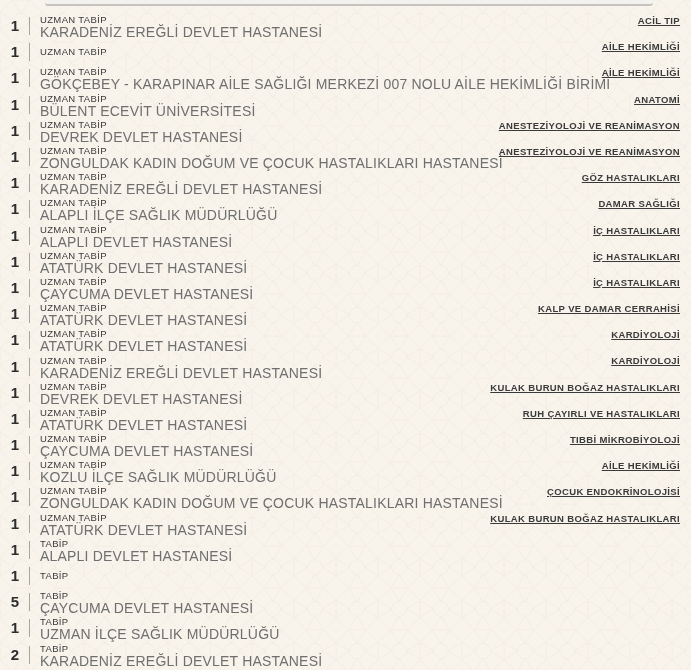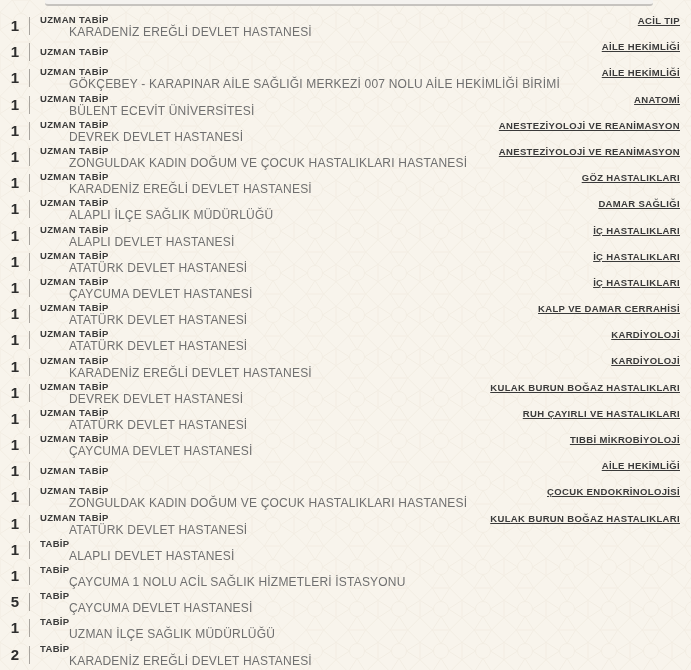--- a/index.html
+++ b/index.html
@@ -41,26 +41,26 @@
   .vdiv{
     flex:none;width:1px;height:18px;margin-left:10px;
     background:var(--divider);
   }
   .info{
     margin-left:10px;
     display:flex;flex-direction:column;justify-content:center;
     min-width:0;
   }
   .title{
-    font-size:9.5px;font-weight:bold;letter-spacing:.35px;
+    font-size:9.5px;font-weight:normal;letter-spacing:.35px;
     color:var(--ink);line-height:12px;white-space:nowrap;
   }
   .institution{
-    font-size:12px;letter-spacing:.2px;
-    color:var(--muted);line-height:12px;white-space:nowrap;margin-left:29px;
+    font-size:14px;letter-spacing:.2px;
+    color:var(--muted);line-height:12px;white-space:nowrap;
   }
   .specialty{
     margin-left:auto;align-self:flex-start;margin-top:2px;
     font-size:9.5px;font-weight:bold;letter-spacing:.35px;
     color:var(--ink);line-height:12px;white-space:nowrap;text-decoration:underline;
   }
 </style>
 </head>
 <body>
 
@@ -247,20 +247,21 @@
       <div class="institution">ÇAYCUMA DEVLET HASTANESİ</div>
     </div>
     <div class="specialty">TIBBİ MİKROBİYOLOJİ</div>
   </div>
 
   <div class="row">
     <div class="count">1</div>
     <div class="vdiv"></div>
     <div class="info">
       <div class="title">UZMAN TABİP</div>
+      <div class="institution">KOZLU İLÇE SAĞLIK MÜDÜRLÜĞÜ</div>
     </div>
     <div class="specialty">AİLE HEKİMLİĞİ</div>
   </div>
 
   <div class="row">
     <div class="count">1</div>
     <div class="vdiv"></div>
     <div class="info">
       <div class="title">UZMAN TABİP</div>
       <div class="institution">ZONGULDAK KADIN DOĞUM VE ÇOCUK HASTALIKLARI HASTANESİ</div>
@@ -286,21 +287,20 @@
       <div class="institution">ALAPLI DEVLET HASTANESİ</div>
     </div>
     <div class="specialty"></div>
   </div>
 
   <div class="row">
     <div class="count">1</div>
     <div class="vdiv"></div>
     <div class="info">
       <div class="title">TABİP</div>
-      <div class="institution">ÇAYCUMA 1 NOLU ACİL SAĞLIK HİZMETLERİ İSTASYONU</div>
     </div>
     <div class="specialty"></div>
   </div>
 
   <div class="row">
     <div class="count">5</div>
     <div class="vdiv"></div>
     <div class="info">
       <div class="title">TABİP</div>
       <div class="institution">ÇAYCUMA DEVLET HASTANESİ</div>

